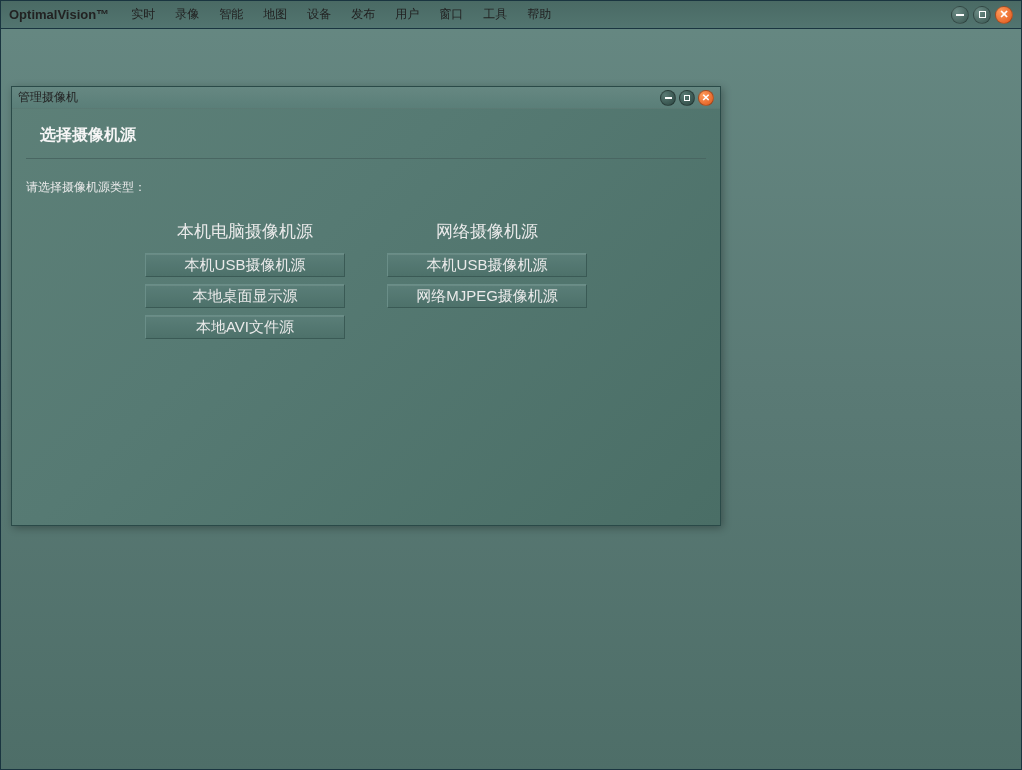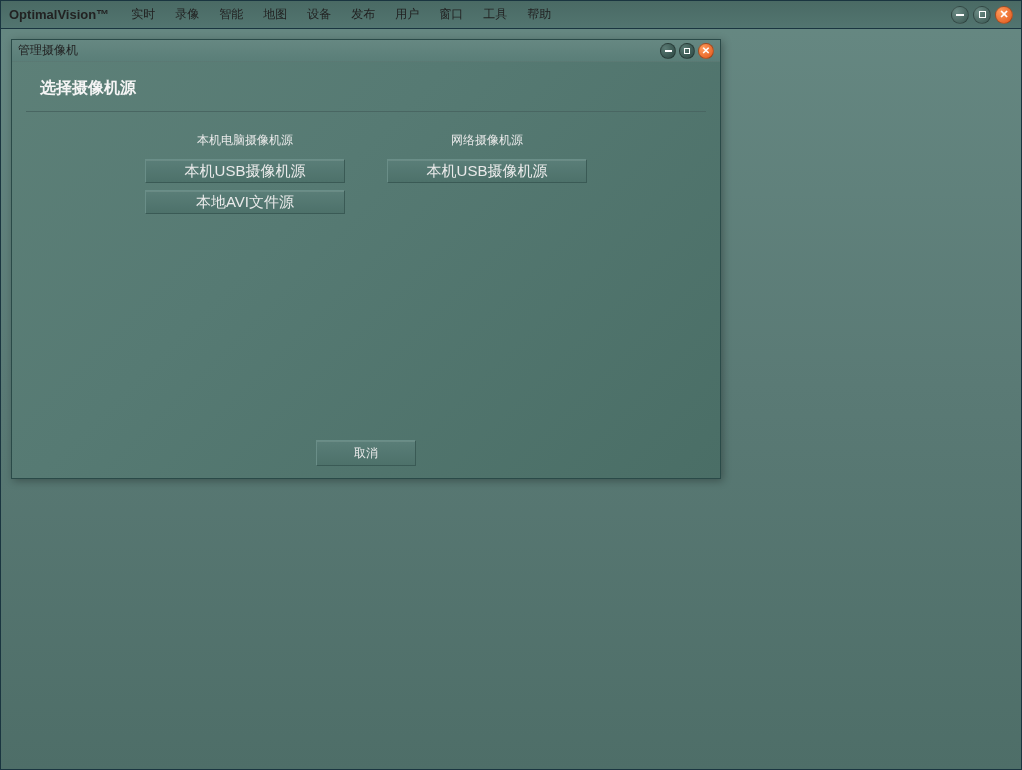--- a/index.html
+++ b/index.html
@@ -16,20 +16,21 @@
       overflow: hidden;
     }
     
     .app-window {
       width: 100%;
       height: 100%;
       background: linear-gradient(to bottom, #668882 0%, #5a7a75 50%, #4e6e68 100%);
       border: 1px solid #1a3540;
       display: flex;
       flex-direction: column;
+      gap: 47px;
     }
     
     .title-bar {
       height: 28px;
       background: linear-gradient(to bottom, #4a6a64 0%, #527570 100%);
       border-bottom: 1px solid #1a3540;
       display: flex;
       align-items: center;
       padding: 0 8px;
     }
@@ -186,21 +187,21 @@
     }
     
     .column {
       flex: 1;
       display: flex;
       flex-direction: column;
       align-items: center;
     }
     
     .column-header {
-      font-size: 12px;
+      font-size: 17px;
       color: #eaeaea;
       margin-bottom: 10px;
       text-align: center;
     }
     
     .option-btn {
       width: 200px;
       height: 24px;
       margin-bottom: 7px;
       background: linear-gradient(to bottom, #5a7e78 0%, #4d716a 100%);
@@ -299,33 +300,33 @@
         </div>
       </div>
 
       <div class="dialog-header">
         <div class="dialog-header-title">选择摄像机源</div>
       </div>
 
       <div class="dialog-separator"></div>
 
       <div class="dialog-content">
+        <div class="prompt-text">请选择摄像机源类型：</div>
 
         <div class="columns">
           <div class="column">
             <div class="column-header">本机电脑摄像机源</div>
             <button class="option-btn">本机USB摄像机源</button>
+            <button class="option-btn">本地桌面显示源</button>
             <button class="option-btn">本地AVI文件源</button>
           </div>
 
           <div class="column">
             <div class="column-header">网络摄像机源</div>
             <button class="option-btn">本机USB摄像机源</button>
+            <button class="option-btn">网络MJPEG摄像机源</button>
           </div>
         </div>
       </div>
 
-      <div class="dialog-footer">
-        <button class="cancel-btn">取消</button>
-      </div>
     </div>
   </div>
 </div>
 
 </body></html>

